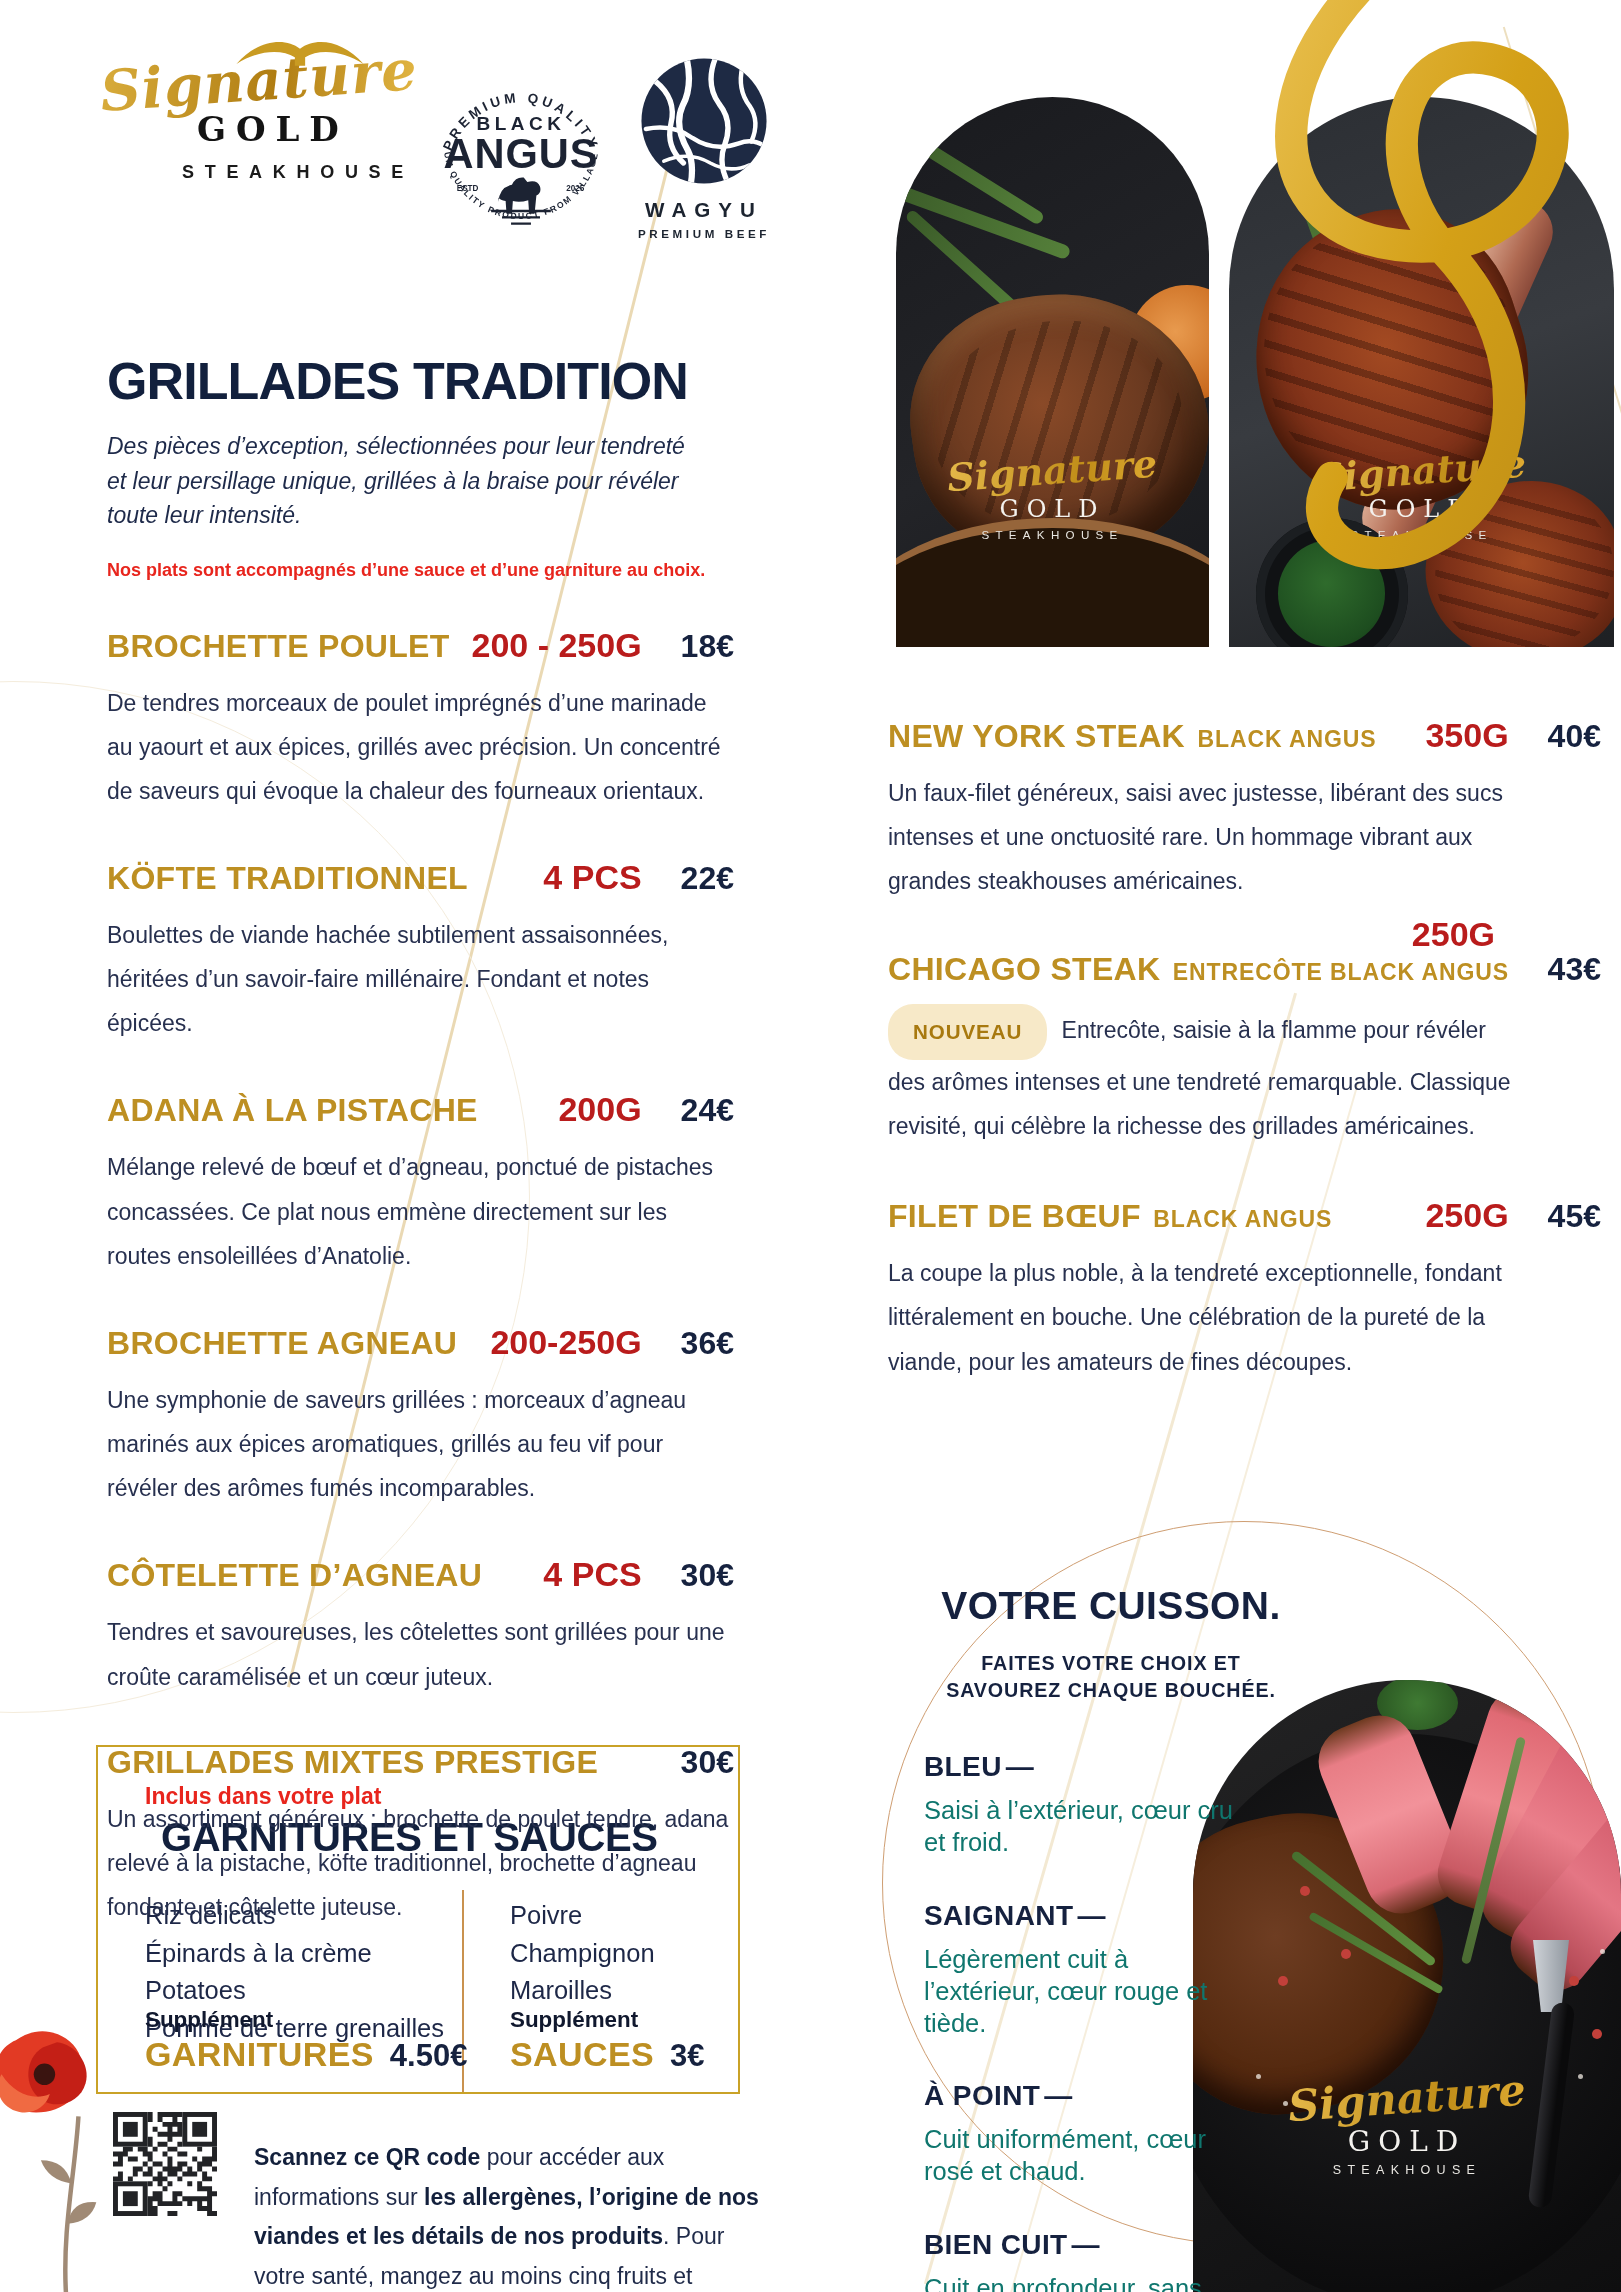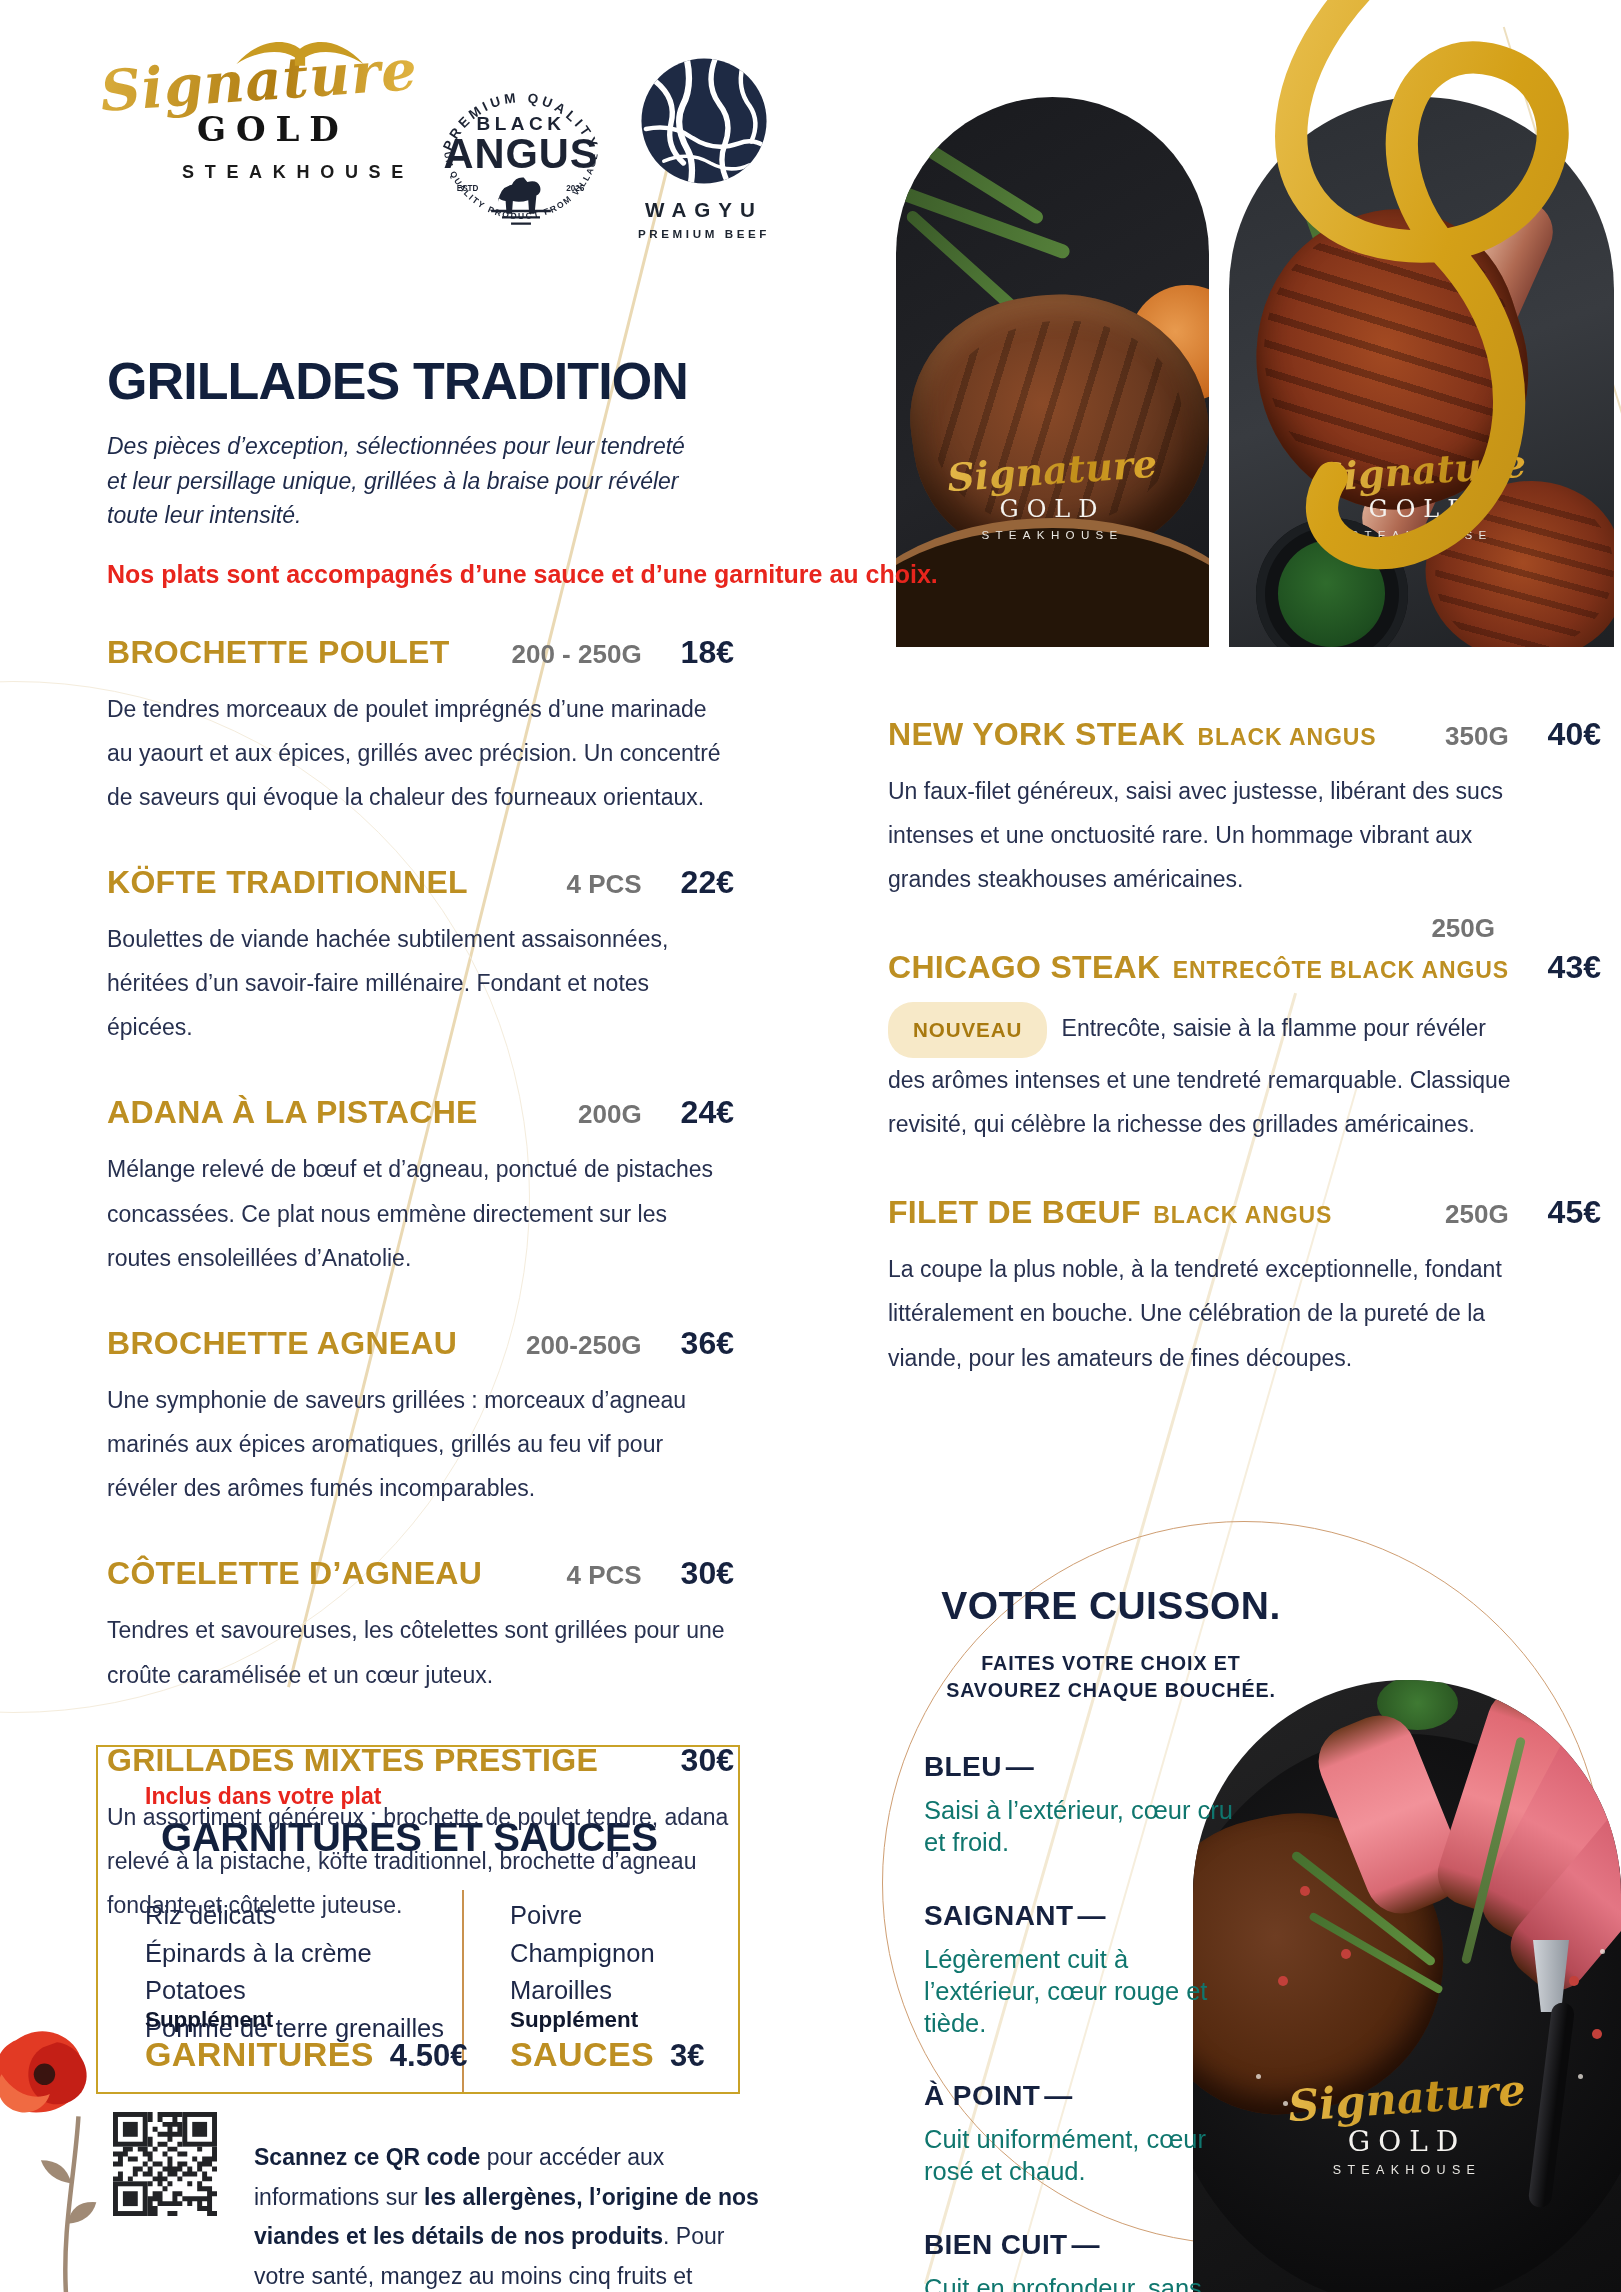--- a/index.html
+++ b/index.html
@@ -33,27 +33,27 @@
   .sig-gold{font-family:"DejaVu Serif",serif;font-size:34px;font-weight:600;letter-spacing:9.9px;color:#141414;margin:-3.6px 0 0 97px;}
   .sig-steak{font-size:18px;font-weight:600;letter-spacing:10.7px;color:#1b1b1b;margin:12.5px 0 0 82px;}
   .logo-angus{position:absolute;left:426px;top:59px;width:190px;height:190px;z-index:5;}
   .logo-wagyu{position:absolute;left:627px;top:54px;width:154px;z-index:5;text-align:center;}
   .wagyu-name{font-size:20.6px;font-weight:800;letter-spacing:8px;color:#1c2430;margin-top:7.2px;}
   .wagyu-sub{font-size:11.6px;font-weight:600;letter-spacing:3.6px;color:#1c2430;margin-top:4.5px;}
   
   .colL{position:absolute;left:107px;top:351px;width:627px;z-index:5;}
   .page-title{font-size:52px;font-weight:800;letter-spacing:-0.9px;color:#12203d;margin:0;}
   .intro{font-style:italic;font-size:23px;line-height:1.5;color:#1e2a4a;max-width:591px;margin-top:18px;}
-  .note{font-size:25px;font-weight:700;color:#e8251d;margin-top:27px;white-space:nowrap;}
+  .note{font-size:18px;font-weight:700;color:#e8251d;margin-top:27px;white-space:nowrap;}
   .items{margin-top:45px;}
   .item{margin-bottom:45px;}
   .item-head{display:flex;align-items:baseline;position:relative;}
   .i-name{font-size:32px;font-weight:800;letter-spacing:0.3px;color:#bd8f22;}
   .i-sub{font-size:23px;font-weight:800;letter-spacing:0.9px;color:#bd8f22;margin-left:12.5px;}
-  .i-weight{font-size:26px;font-weight:700;color:#737373;margin-left:auto;padding-right:39px;}
+  .i-weight{font-size:34px;font-weight:700;color:#b91c1c;margin-left:auto;padding-right:39px;}
   .i-weight:empty{padding-right:0;}
   .i-weight.above{position:absolute;right:106px;top:-36px;margin-left:0;padding-right:0;}
   .i-price{font-size:32px;font-weight:800;color:#16223f;}
   .i-desc{font-size:23px;line-height:1.92;color:#27304f;margin-top:16px;max-width:627px;}
   .badge-new{display:inline-block;background:#f7e9c8;color:#a8790f;font-size:20.6px;font-weight:700;letter-spacing:0.9px;
       padding:8px 25px;border-radius:25px;margin-right:14.3px;vertical-align:middle;}
   
   .colR{position:absolute;left:888px;top:716px;width:713px;z-index:5;}
   .colR .item{margin-bottom:48px;}
   

